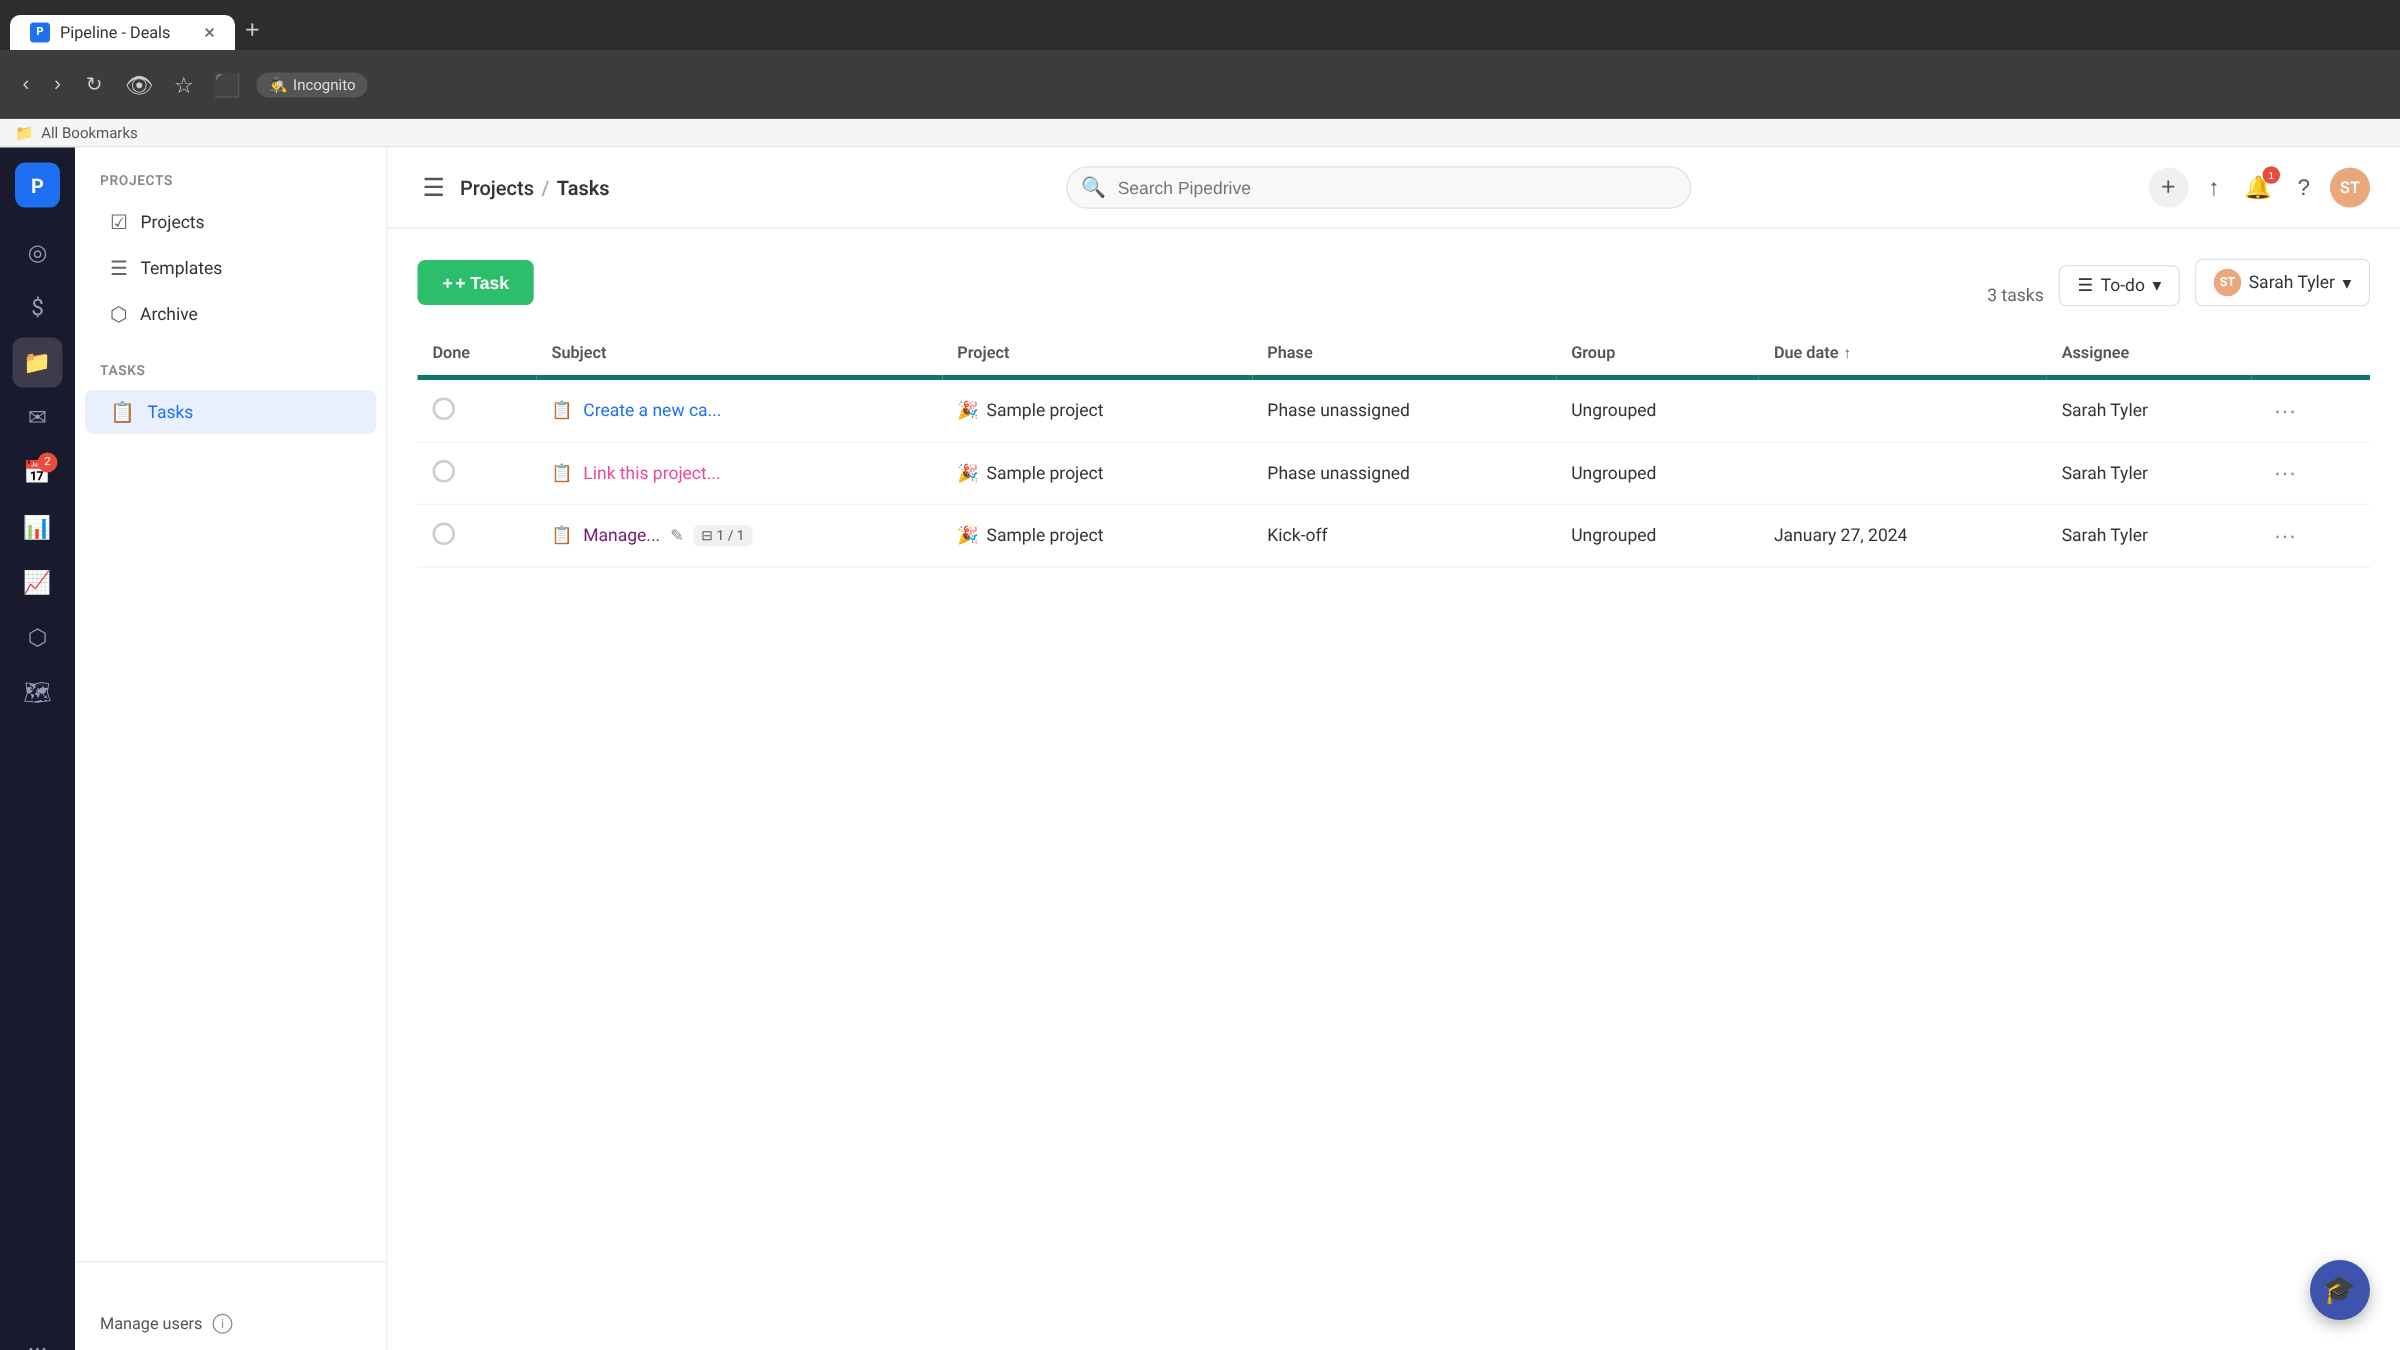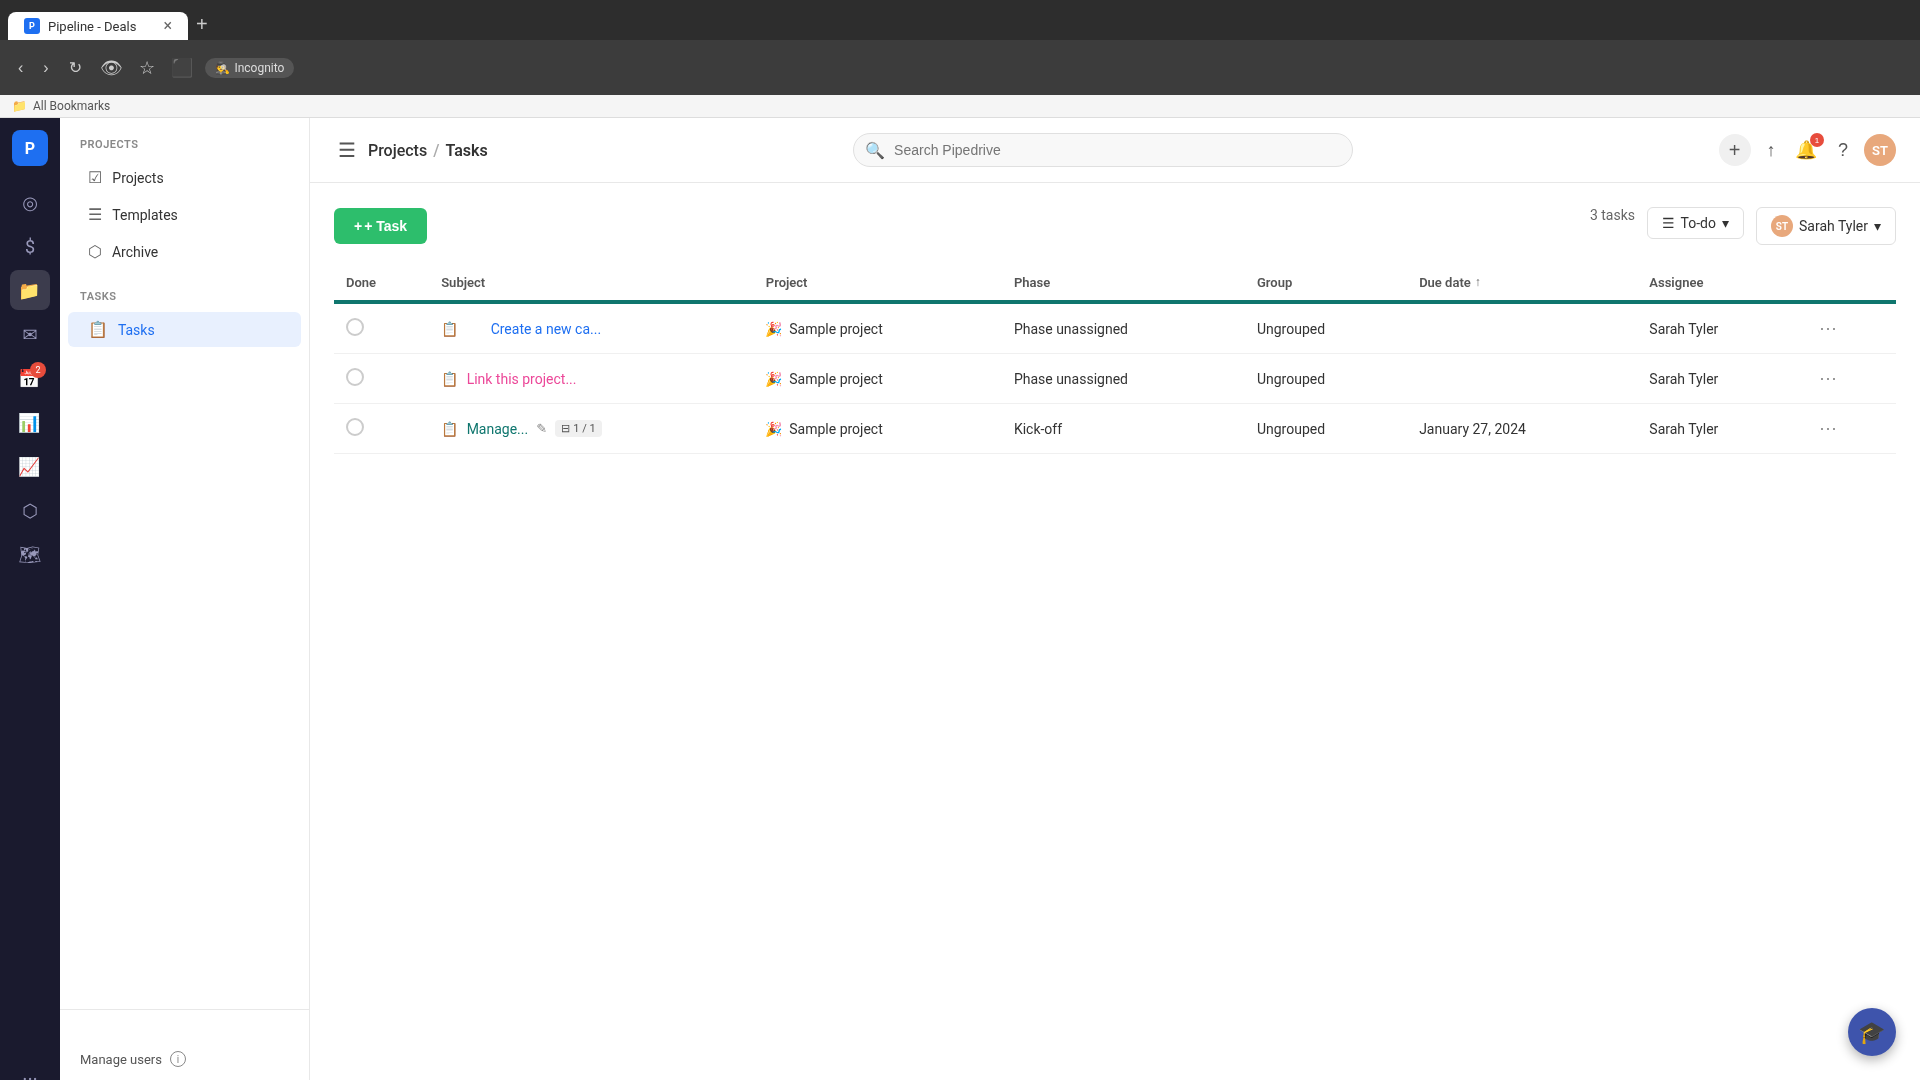--- a/index.html
+++ b/index.html
@@ -58,21 +58,21 @@
     .header-actions { display: flex; align-items: center; gap: 12px; }
     .header-icon-btn { background: none; border: none; cursor: pointer; color: #555; font-size: 18px; padding: 4px; border-radius: 4px; }
     .notif-btn { position: relative; }
     .notif-badge { position: absolute; top: -2px; right: -2px; background: #e74c3c; color: white; border-radius: 50%; width: 14px; height: 14px; font-size: 8px; display: flex; align-items: center; justify-content: center; }
     .avatar { width: 32px; height: 32px; border-radius: 50%; background: #e8a87c; display: flex; align-items: center; justify-content: center; color: #fff; font-weight: 600; font-size: 13px; cursor: pointer; }
 
     
     .content { flex: 1; padding: 24px; overflow: auto; }
     .content-toolbar { display: flex; align-items: center; justify-content: space-between; margin-bottom: 20px; }
     .add-task-btn { background: #2dbe6c; color: white; border: none; padding: 10px 20px; border-radius: 6px; font-size: 14px; font-weight: 600; cursor: pointer; display: flex; align-items: center; gap: 6px; }
-    .toolbar-right { display: flex; align-items: flex-start; gap: 12px; }
+    .toolbar-right { display: flex; align-items: flex-end; gap: 12px; }
     .tasks-count { color: #666; font-size: 14px; }
     .filter-btn { display: flex; align-items: center; gap: 6px; border: 1px solid #e0e0e0; border-radius: 6px; padding: 7px 14px; font-size: 14px; color: #333; cursor: pointer; background: #fff; }
     .assignee-filter { display: flex; align-items: center; gap: 6px; border: 1px solid #e0e0e0; border-radius: 6px; padding: 7px 14px; font-size: 14px; color: #333; cursor: pointer; background: #fff; }
     .assignee-avatar { width: 22px; height: 22px; border-radius: 50%; background: #e8a87c; display: flex; align-items: center; justify-content: center; color: #fff; font-size: 10px; font-weight: 600; }
 
     
     .task-table { width: 100%; border-collapse: collapse; }
     .task-table th { text-align: left; padding: 10px 12px; font-size: 13px; font-weight: 600; color: #555; border-bottom: 4px solid #0f766e; white-space: nowrap; }
     .task-table th.sortable { cursor: pointer; }
     .task-table td { padding: 12px 12px; font-size: 14px; color: #333; border-bottom: 1px solid #f0f0f0; vertical-align: middle; }
@@ -254,21 +254,21 @@
         </thead>
         <tbody>
 
           <tr>
             <td>
               <input type="radio" class="done-radio" style="">
             </td>
             <td>
               <div class="subject-cell">
                 <span class="task-icon">📋</span>
-                <span class="task-text" style="cursor:pointer;color:#1e6ff1;margin-left:24px;">Create a new ca...</span>
+                <span class="task-text" style="cursor:pointer;color:#1e6ff1;">Create a new ca...</span>
               </div>
             </td>
             <td>
               <div class="project-cell">
                 <span class="project-emoji">🎉</span>
                 <span style="cursor:pointer;">Sample project</span>
               </div>
             </td>
             <td>Phase unassigned</td>
             <td>Ungrouped</td>
@@ -304,21 +304,21 @@
             </td>
           </tr>
 
           <tr>
             <td>
               <input type="radio" class="done-radio" style="">
             </td>
             <td>
               <div class="subject-cell">
                 <span class="task-icon">📋</span>
-                <span class="task-text" style="cursor:pointer;color:#0f766e;">Manage...</span>
+                <span class="task-text" style="cursor:pointer;color:#701a75;">Manage...</span>
                 <span style="color:#888;font-size:13px;">✎</span>
                 <div class="subtask-badge">
                   <span>⊟</span>
                   <span>1 / 1</span>
                 </div>
               </div>
             </td>
             <td>
               <div class="project-cell">
                 <span class="project-emoji">🎉</span>

